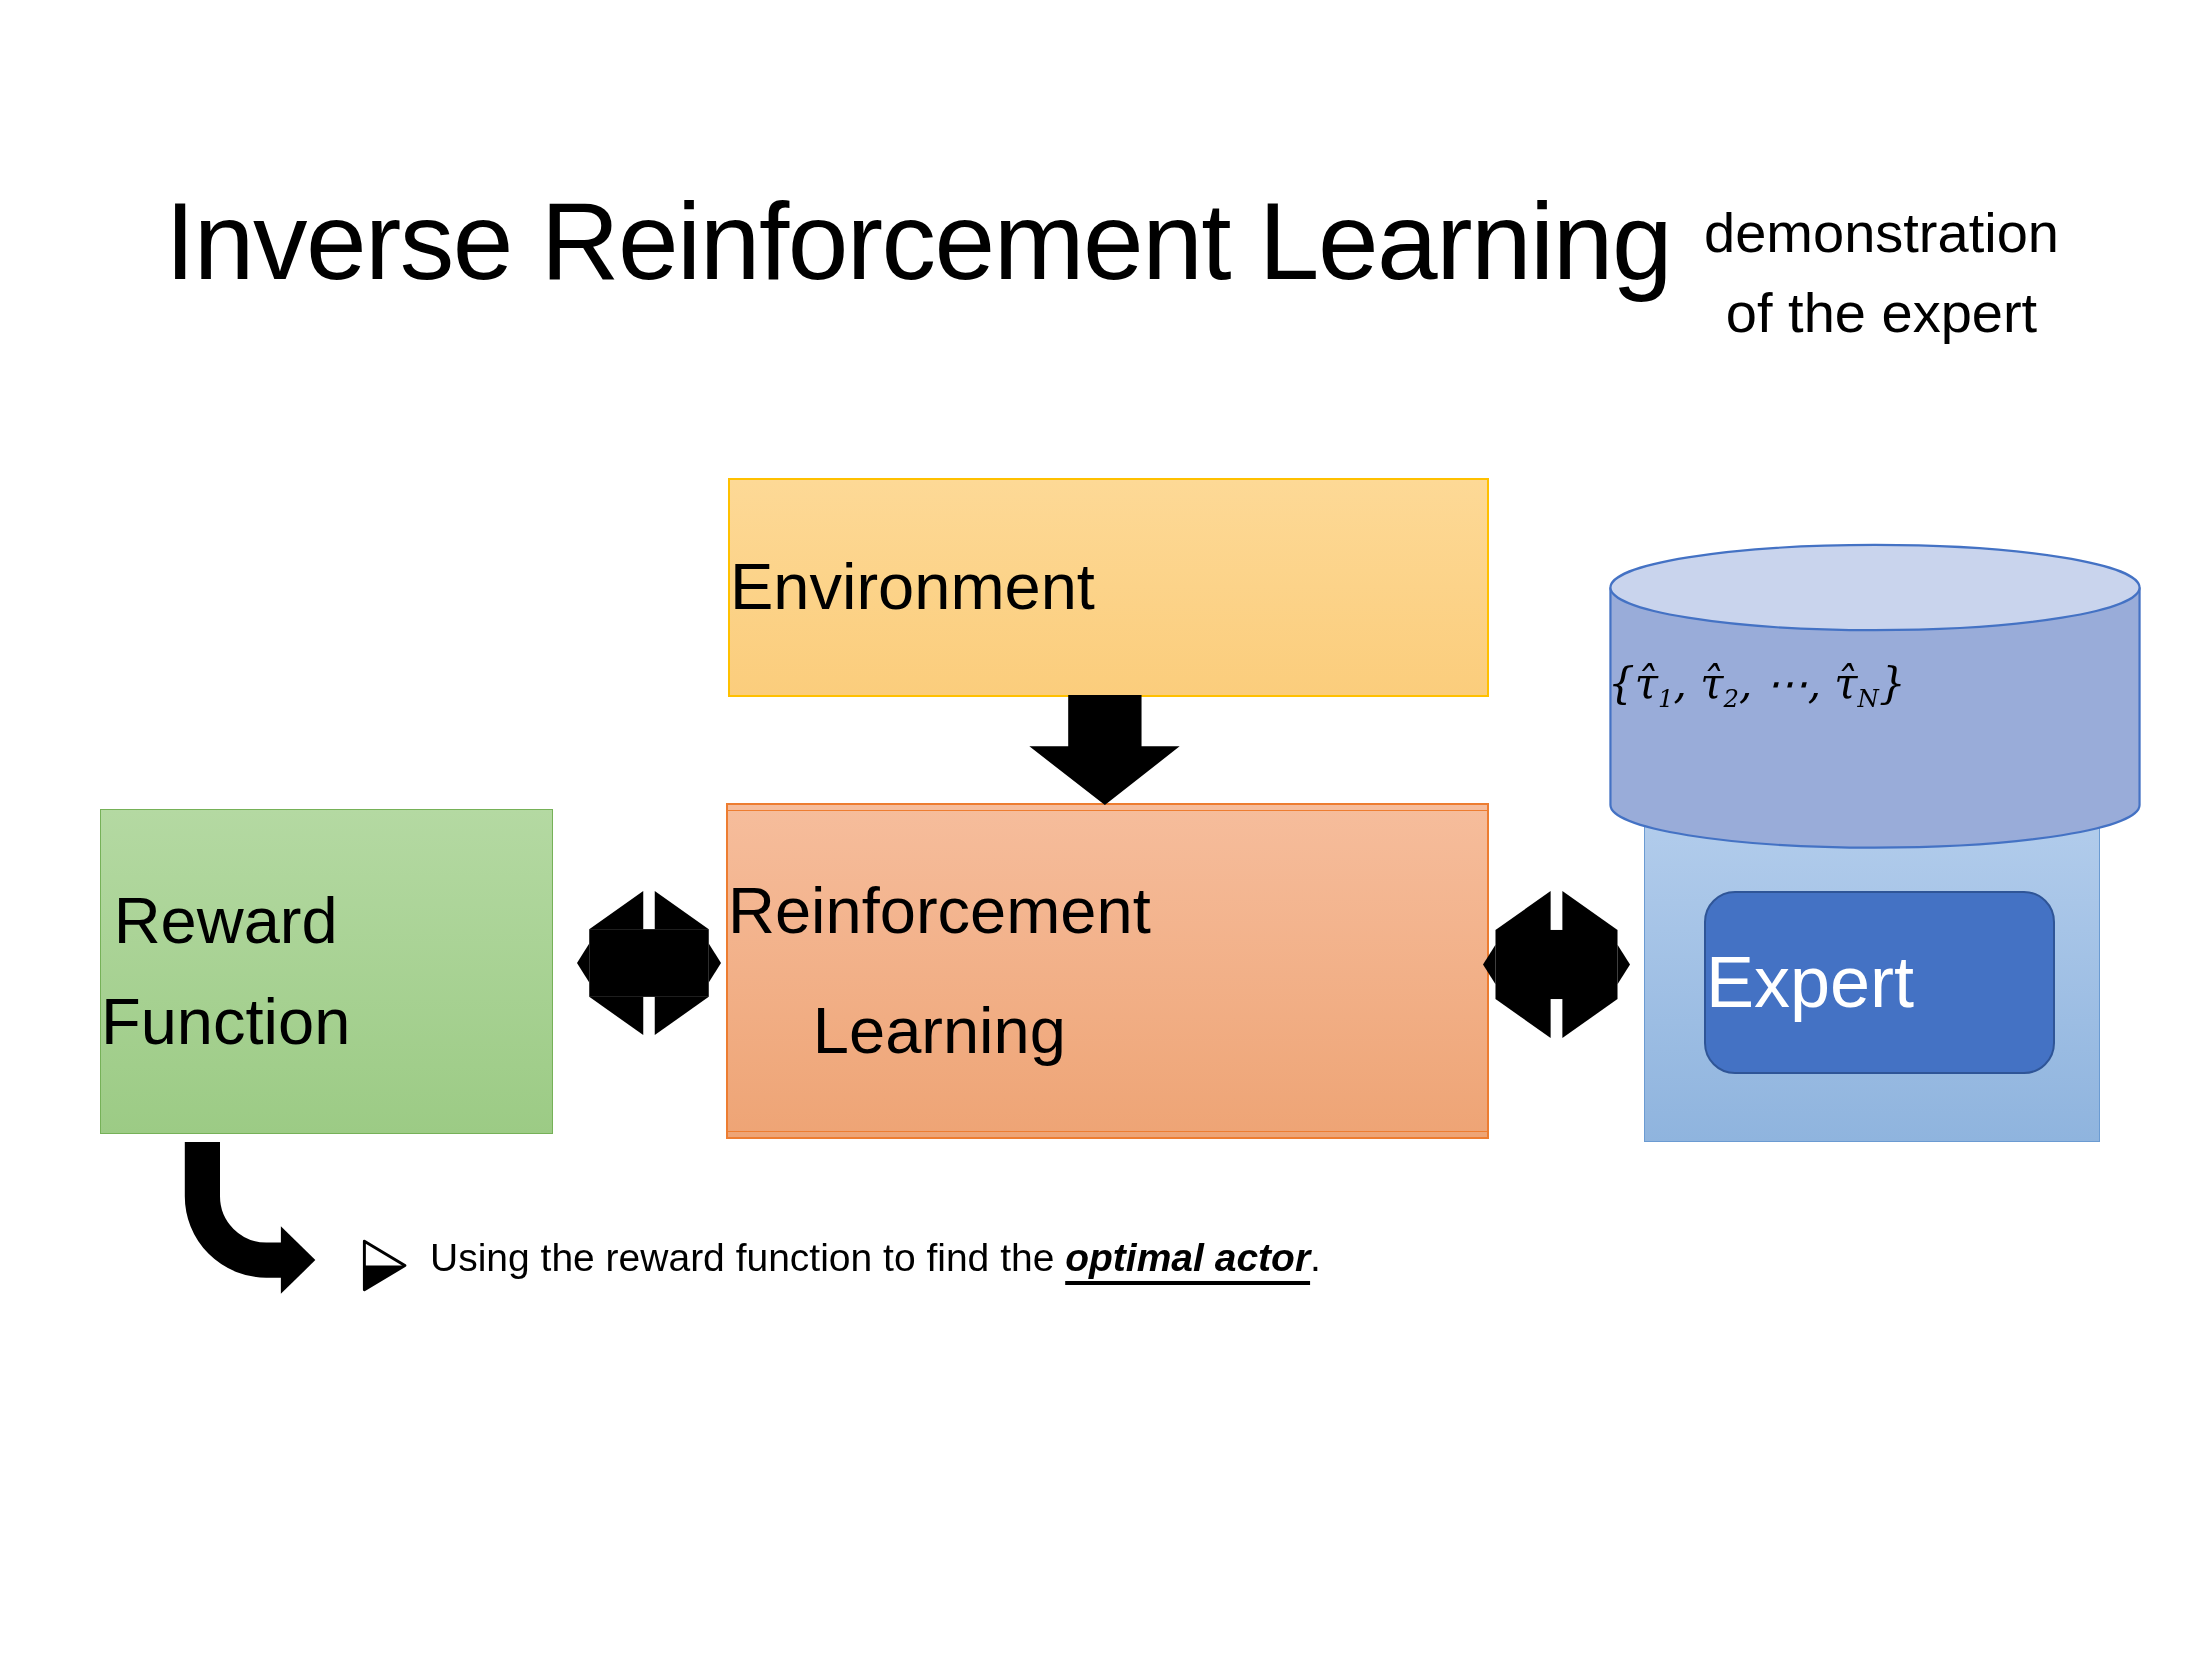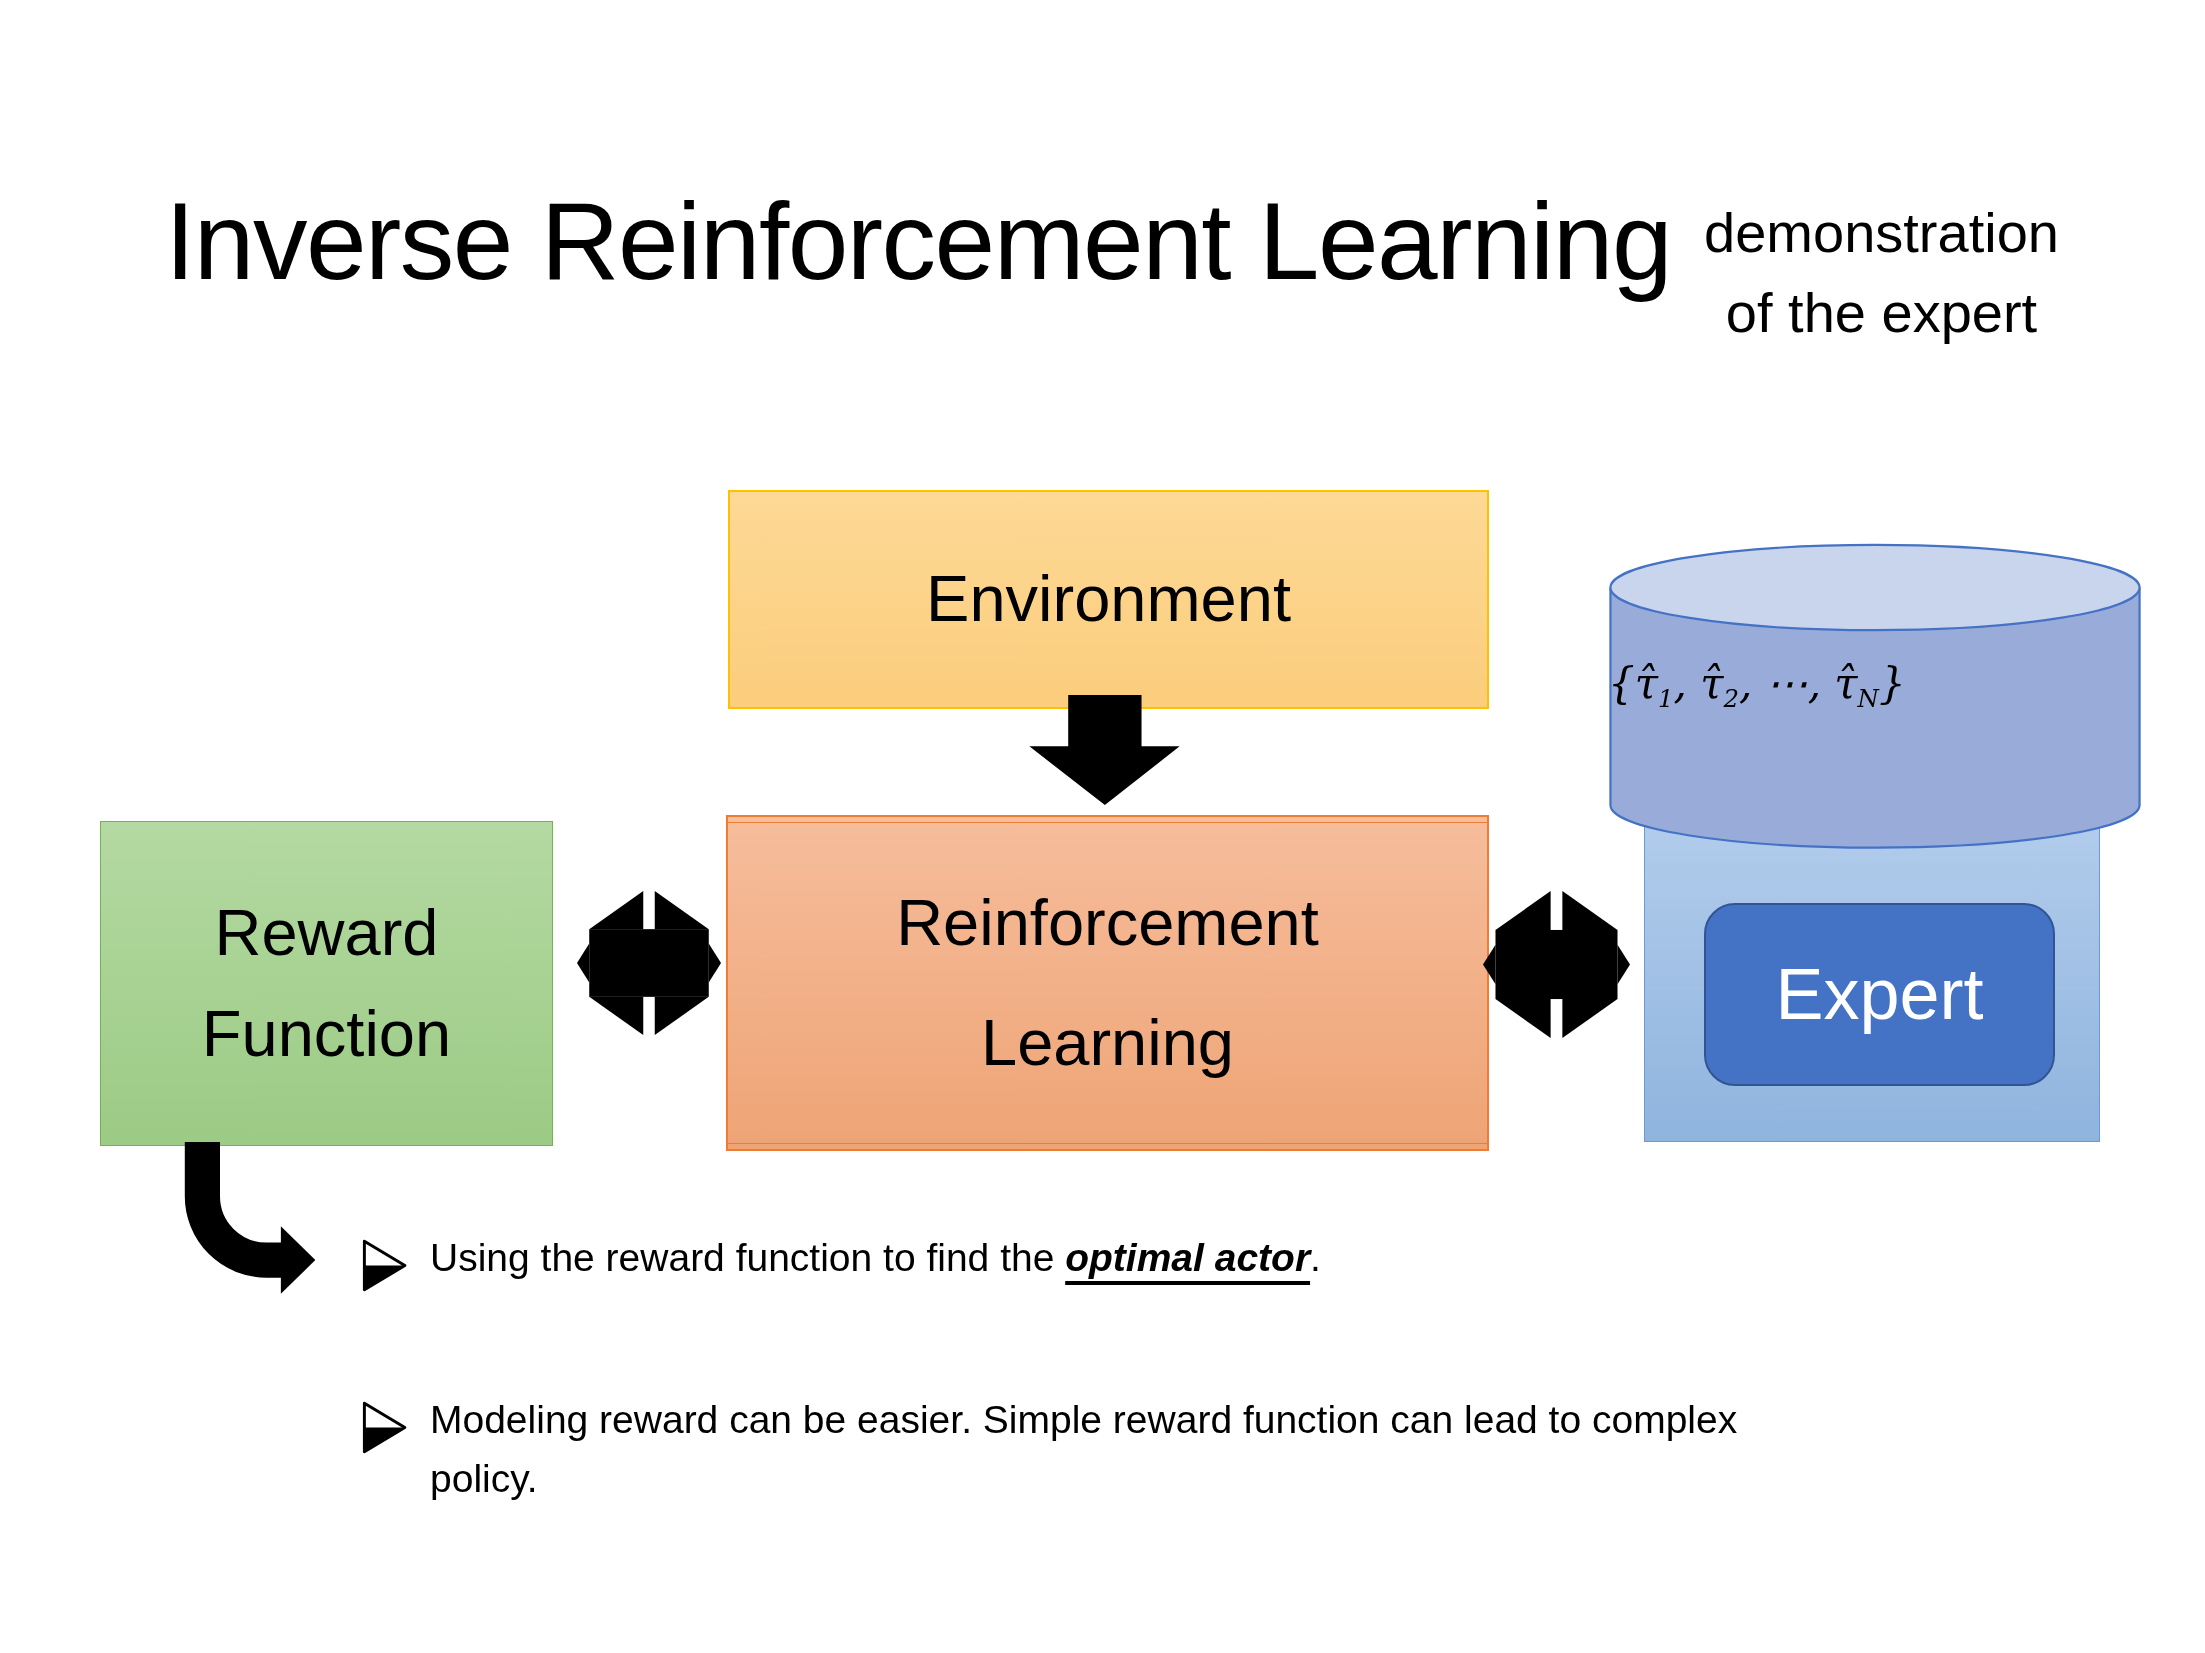--- a/index.html
+++ b/index.html
@@ -4,22 +4,22 @@
 <style>
   html,body{margin:0;padding:0;background:#fff;}
   .slide{position:relative;width:2205px;height:1654px;background:#fff;overflow:hidden;
          font-family:"Liberation Sans",sans-serif;color:#000;}
   .abs{position:absolute;}
 
   .title{left:165px;top:178px;font-size:109px;font-weight:300;letter-spacing:-1.5px;white-space:nowrap;}
 
   .demo-caption{left:1595px;top:193px;width:573px;text-align:center;font-size:56px;line-height:1.42;}
 
-  .box{display:flex;align-items:center;justify-content:center;text-align:center;
-       font-size:65px;line-height:1.55;margin-top:12px;}
+  .box{display:flex;align-items:center;justify-content:flex-start;text-align:center;
+       font-size:65px;line-height:1.55;}
   .env-box{left:728px;top:478px;width:757px;height:215px;
            background:linear-gradient(180deg,#FDD996,#FBCD7C);border:2.2px solid #FFC000;}
   .reward-box{left:100px;top:809px;width:451px;height:323px;
            background:linear-gradient(180deg,#B4D9A2,#9CCB85);border:1.5px solid #76B158;}
   .rl-box{left:726px;top:803px;width:759px;height:332px;
            background:linear-gradient(180deg,#F6BD9C,#EEA475);border:2.2px solid #ED7D31;line-height:1.85;}
   .rl-box::before,.rl-box::after{content:"";position:absolute;left:0;right:0;height:0;
            border-top:1.8px solid #ED7D31;}
   .rl-box::before{top:5.1px;}
   .rl-box::after{bottom:5.1px;}
@@ -125,22 +125,15 @@
   </svg>
 
   <div class="abs bullet bullet-1">
     <svg class="glyph" width="46" height="53" viewBox="0 0 62 72">
       <polygon points="3,3 58,36 3,69" fill="#fff" stroke="#000" stroke-width="4" stroke-linejoin="round"></polygon>
       <polygon points="3,36 58,36 3,69" fill="#000"></polygon>
     </svg>
     <div class="txt"><span>Using the reward function to find the </span><span class="emph">optimal actor</span><span>.</span></div>
   </div>
 
-  <div class="abs bullet bullet-2">
-    <svg class="glyph" width="46" height="53" viewBox="0 0 62 72">
-      <polygon points="3,3 58,36 3,69" fill="#fff" stroke="#000" stroke-width="4" stroke-linejoin="round"></polygon>
-      <polygon points="3,36 58,36 3,69" fill="#000"></polygon>
-    </svg>
-    <div class="txt">Modeling reward can be easier. Simple reward function can lead to complex policy.</div>
-  </div>
 
 </div>
 
 
 </body></html>

